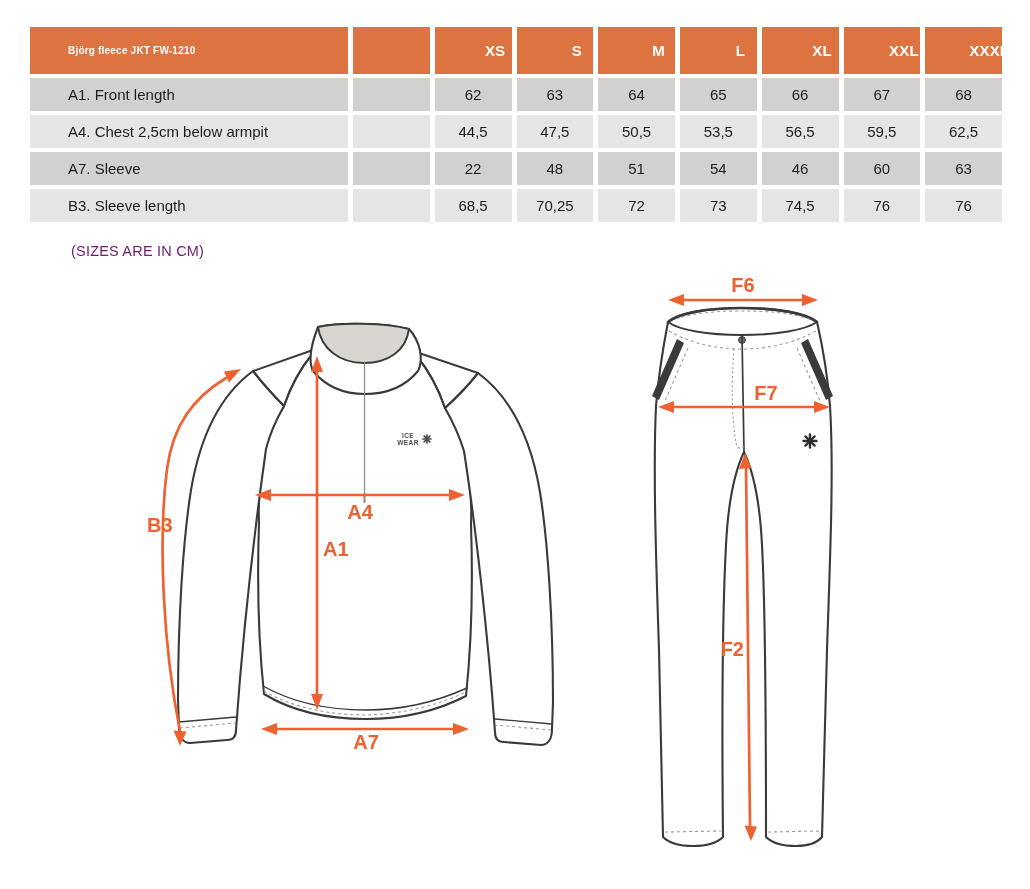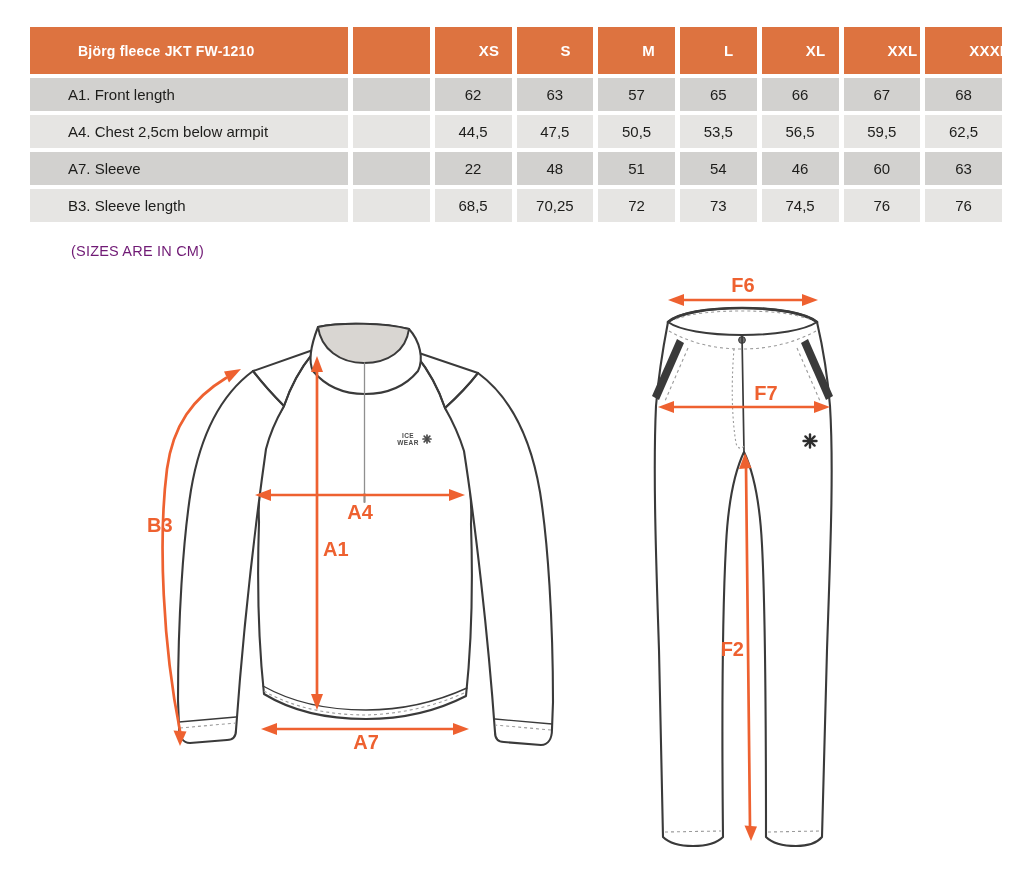--- a/index.html
+++ b/index.html
@@ -14,23 +14,23 @@
   body{background:#ffffff;font-family:"Liberation Sans",sans-serif;color:var(--ink);}
   .page{position:relative;width:1030px;height:889px;background:#fff;overflow:hidden;}
 
   
   .table-wrap{position:absolute;left:25px;top:23px;width:982px;}
   table.size-chart{width:100%;border-collapse:separate;border-spacing:5px 4px;table-layout:fixed;}
   table.size-chart col.c-label{width:318px;}
   th,td{font-size:15px;overflow:hidden;white-space:nowrap;}
   thead th{
     background:var(--hdr-orange);color:#fff;font-weight:bold;
-    height:47px;text-align:left;vertical-align:middle;letter-spacing:.2px;padding-left:44px;
+    height:47px;text-align:center;vertical-align:middle;letter-spacing:.2px;padding-left:44px;
   }
-  thead th.cell-title{text-align:left;padding-left:48px;font-size:14px;}
+  thead th.cell-title{text-align:left;padding-left:38px;font-size:10px;}
   tbody td{height:33px;text-align:center;vertical-align:middle;}
   tbody tr.shade-dark td{background:var(--row-dark);margin-left:39px;}
   tbody tr.shade-light td{background:var(--row-light);}
   tbody td.cell-label{text-align:left;padding-left:38px;}
 
   
   .note{
     position:absolute;left:71px;top:243px;
     color:#701a75;font-size:14.5px;letter-spacing:.2px;font-weight:normal;
   }
@@ -78,21 +78,21 @@
           <th>XXL</th>
           <th>XXXL</th>
         </tr>
       </thead>
       <tbody>
         <tr class="shade-dark">
           <td class="cell-label">A1. Front length</td>
           <td></td>
           <td>62</td>
           <td>63</td>
-          <td>57</td>
+          <td>64</td>
           <td>65</td>
           <td>66</td>
           <td>67</td>
           <td>68</td>
         </tr>
         <tr class="shade-light">
           <td class="cell-label">A4. Chest 2,5cm below armpit</td>
           <td></td>
           <td>44,5</td>
           <td>47,5</td>

